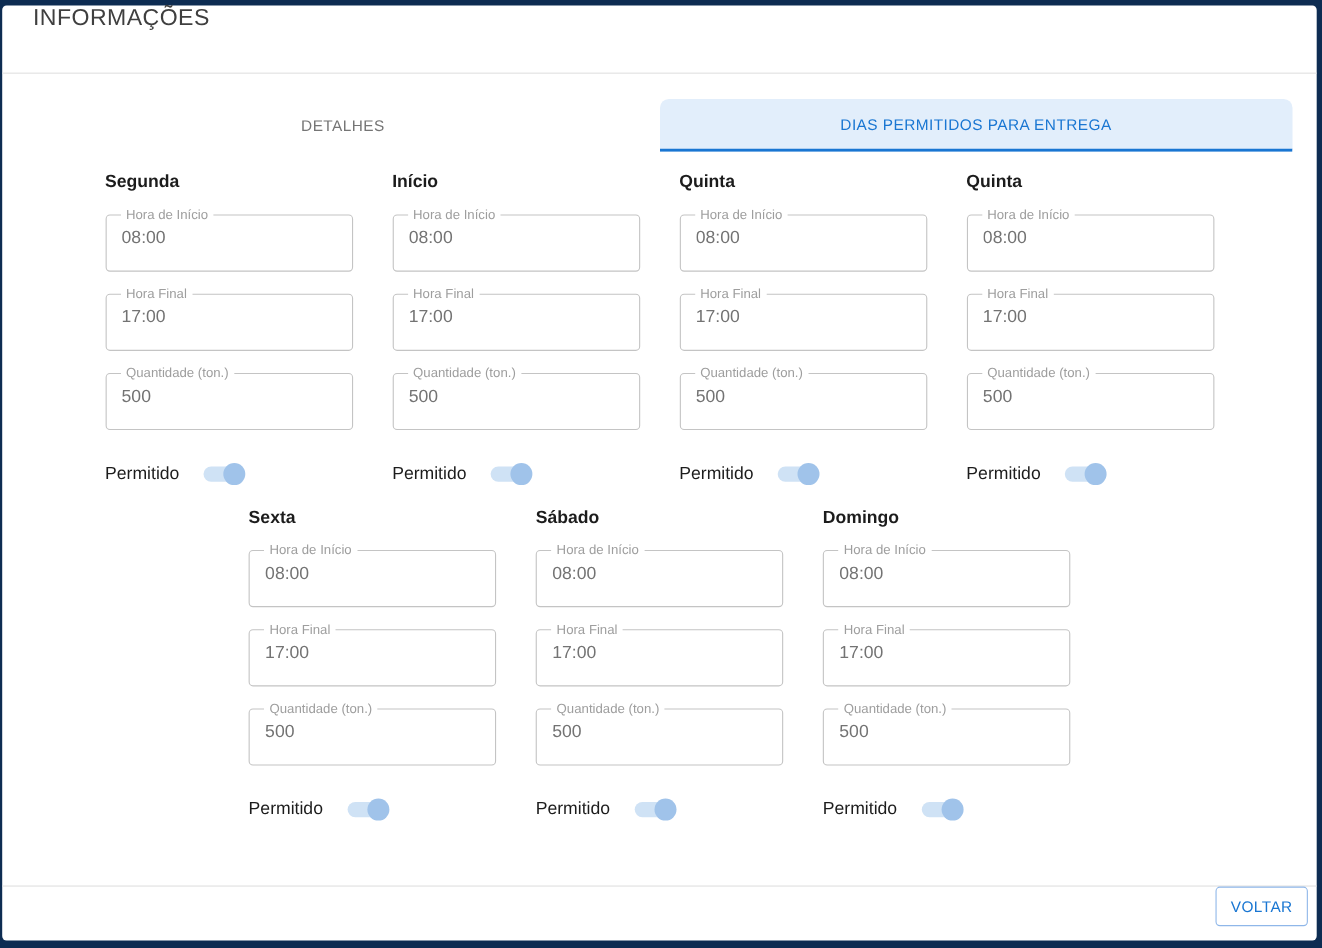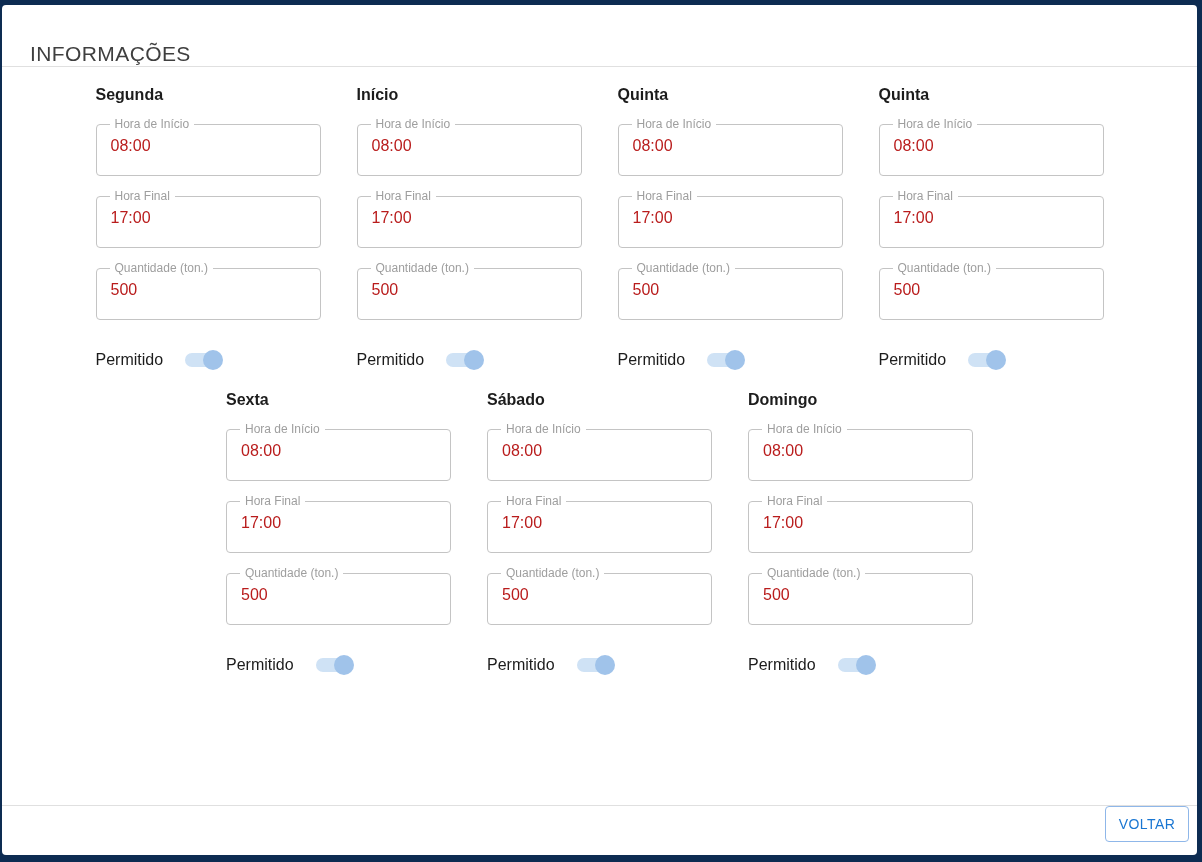--- a/index.html
+++ b/index.html
@@ -15,21 +15,21 @@
     background: #ffffff;
     border-radius: 4px;
     display: flex;
     flex-direction: column;
   }
   
   .header {
     flex: 0 0 62px;
     border-bottom: 1px solid #e0e0e0;
     display: flex;
-    align-items: flex-end;
+    align-items: flex-start;
     padding-left: 28px;
   }
   .dialog-title {
     font-size: 21px;
     font-weight: 400;
     color: #3f3f3f;
     letter-spacing: 0.4px;
   }
   
   .tabs {
@@ -90,21 +90,21 @@
   }
   .finput {
     width: 100%;
     height: 100%;
     border: none;
     outline: none;
     background: transparent;
     padding: 0 0 8px 14px;
     font-family: "Liberation Sans", sans-serif;
     font-size: 16px;
-    color: #b91c1c;
+    color: #737373;
   }
   .perm-row {
     display: flex;
     align-items: center;
     margin-top: 28px;
     height: 24px;
     text-align: right;
   }
   .perm-label {
     font-size: 16px;
@@ -156,20 +156,24 @@
   }
 </style>
 </head>
 <body>
 
 <div class="modal">
   <div class="header">
     <div class="dialog-title">INFORMAÇÕES</div>
   </div>
 
+  <div class="tabs">
+    <div class="tab">DETALHES</div>
+    <div class="tab active">DIAS PERMITIDOS PARA ENTREGA</div>
+  </div>
 
   <div class="content">
     <div class="day-row" id="row1">
         <div class="day-card">
     <div class="day-title">Segunda</div>
 
     <div class="field">
       <span class="flabel">Hora de Início</span>
       <input class="finput" readonly="" value="08:00" style="">
     </div>

